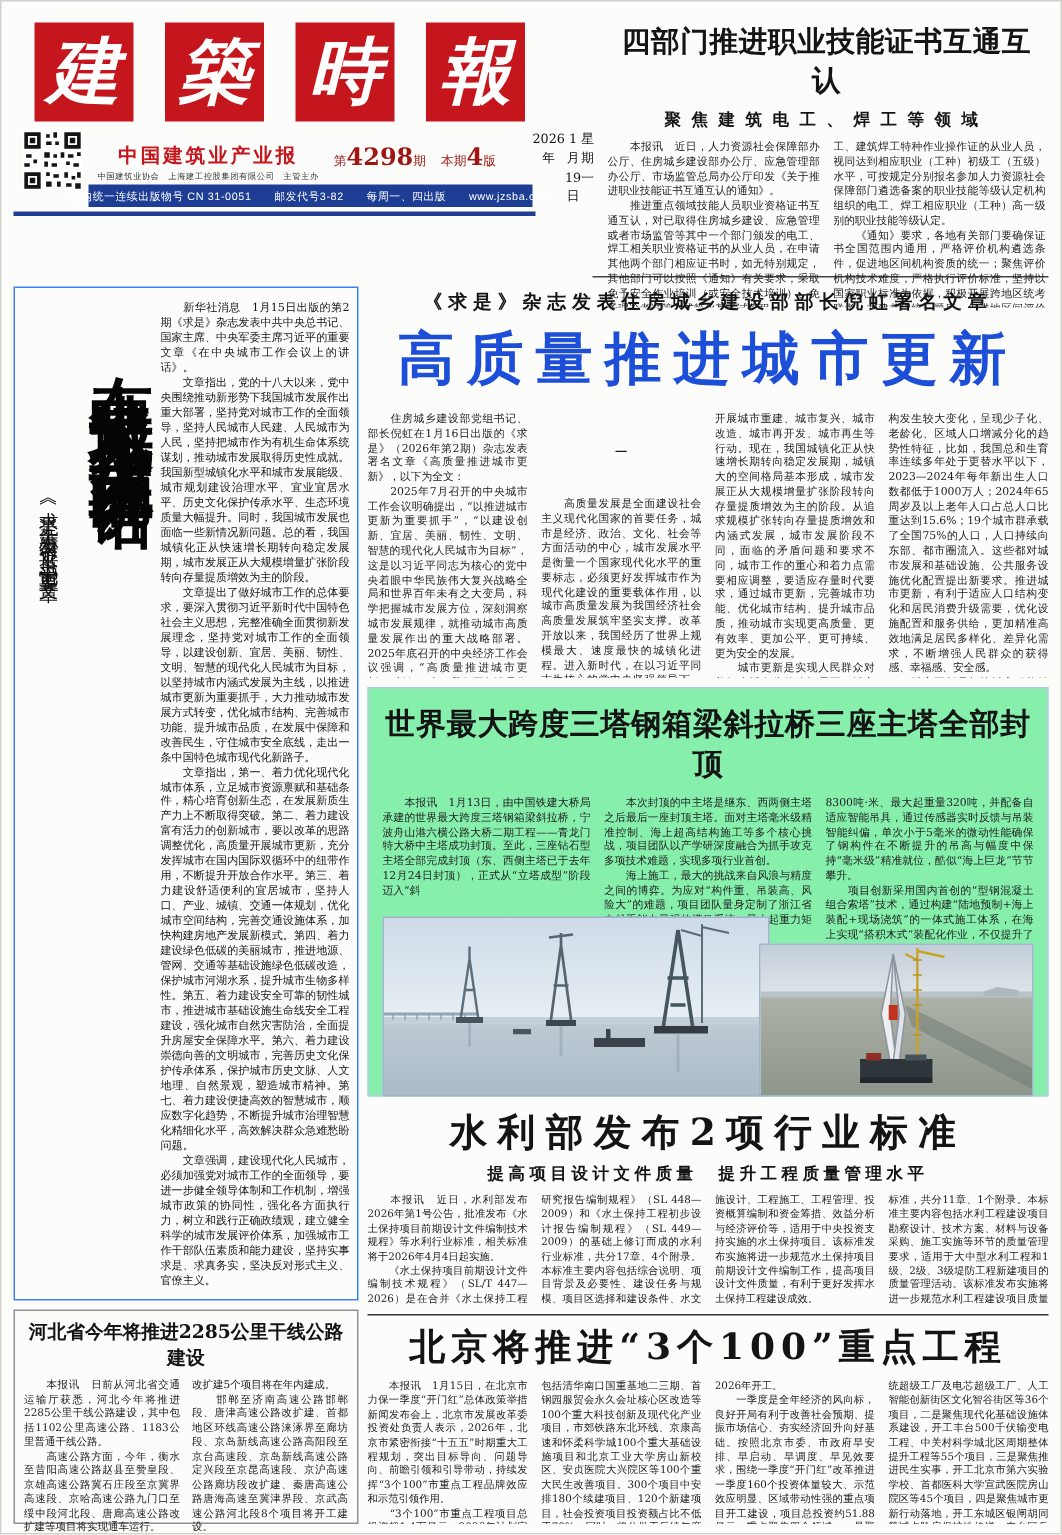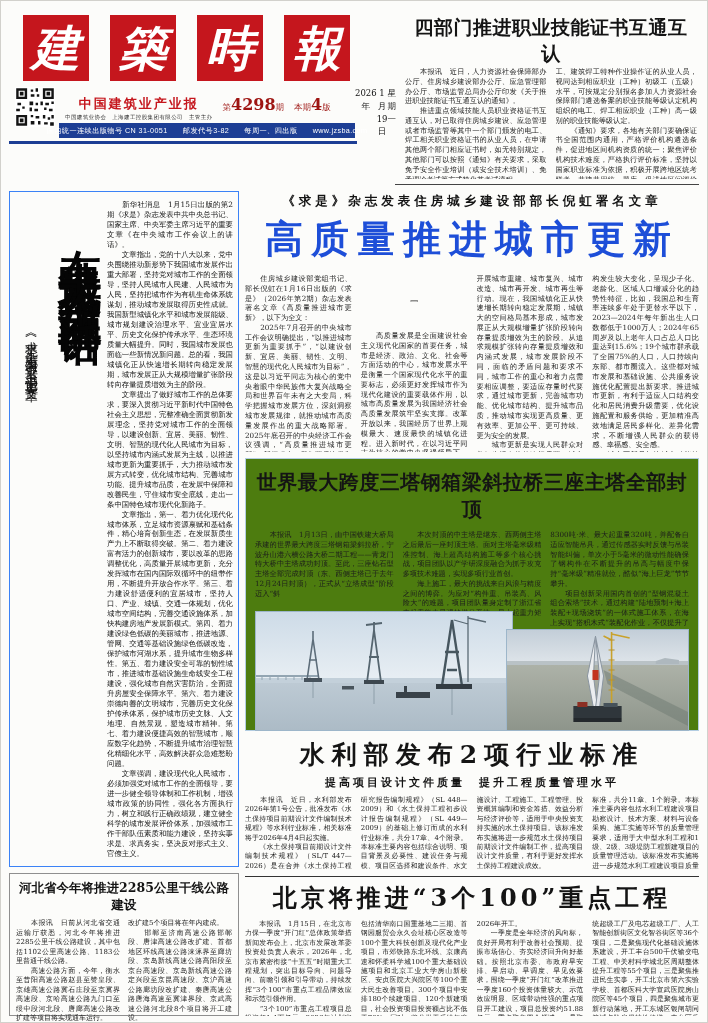--- a/index.html
+++ b/index.html
@@ -58,21 +58,21 @@
   .hebei-cols { display:flex; gap:8px; height:112px; overflow:hidden; }
   .hebei-cols .tcol { font-size:7px; }
 
   
   .renewal-kicker { text-align:center; font-size:12.5px; font-weight:600; letter-spacing:4px; margin-top:2px; }
   .renewal-headline { text-align:center; font-size:38px; font-weight:900; letter-spacing:8px; margin:4px 0 9px; color:#1d4ed8; }
   .renewal-cols { display:flex; gap:9px; height:178px; overflow:hidden; }
   .section-marker { text-align:center; font-weight:bold; font-size:8px; margin:2px 0 5px; }
 
   
-  .bridge-box { background:#4d7c0f; border:1px solid #b3cde2; margin-top:6px; height:300px; position:relative; padding:7px 9px; }
+  .bridge-box { background:#86efac; border:1px solid #b3cde2; margin-top:6px; height:300px; position:relative; padding:7px 9px; }
   .bridge-headline { font-size:20px; font-weight:900; letter-spacing:0.5px; text-align:center; margin:3px 0 7px; }
   .bridge-cols { display:flex; gap:9px; }
   .bridge-cols .tcol { height:120px; }
   .bridge-cols .tcol.short { height:92px; }
   .photo { position:absolute; border:1px solid #9db6ca; background:#cfdce6; }
   .photo svg { display:block; width:100%; height:100%; }
   .photo-wide { left:9px; top:152px; width:258px; height:120px; }
   .photo-tower { right:9px; top:170px; width:183px; height:102px; }
 
   
@@ -128,20 +128,21 @@
           <div>2026年</div>
           <div>1月19日</div>
           <div>星期一</div>
         </div>
       </div>
       <div class="blue-rule"></div>
     </div>
 
     <div class="cert-article">
       <div class="cert-headline">四部门推进职业技能证书互通互认</div>
+      <div class="cert-subtitle">聚焦建筑电工、焊工等领域</div>
       <div class="cert-cols">
         <div class="tcol">　　本报讯　近日，人力资源社会保障部办公厅、住房城乡建设部办公厅、应急管理部办公厅、市场监管总局办公厅印发《关于推进职业技能证书互通互认的通知》。
 　　推进重点领域技能人员职业资格证书互通互认，对已取得住房城乡建设、应急管理或者市场监管等其中一个部门颁发的电工、焊工相关职业资格证书的从业人员，在申请其他两个部门相应证书时，如无特别规定，其他部门可以按照《通知》有关要求，采取免予安全作业培训（或安全技术培训）、免予理论考试等方式简化其考试流程。
 　　建立职业资格证书与职业技能等级证书衔接机制，对已取得应急管理部门、住房城乡建设部门颁发的合法有效的低压电工作业、熔化焊接与热切割作业、建筑电</div>
         <div class="tcol">工、建筑焊工特种作业操作证的从业人员，视同达到相应职业（工种）初级工（五级）水平，可按规定分别报名参加人力资源社会保障部门遴选备案的职业技能等级认定机构组织的电工、焊工相应职业（工种）高一级别的职业技能等级认定。
 　　《通知》要求，各地有关部门要确保证书全国范围内通用，严格评价机构遴选条件，促进地区间机构资质的统一；聚焦评价机构技术难度，严格执行评价标准，坚持以国家职业标准为依据，积极开展跨地区统考联考，共建共用统一题库，促进地区间评价标准的统一。
 （本报综合报道）</div>
       </div>
     </div>
   </div>

